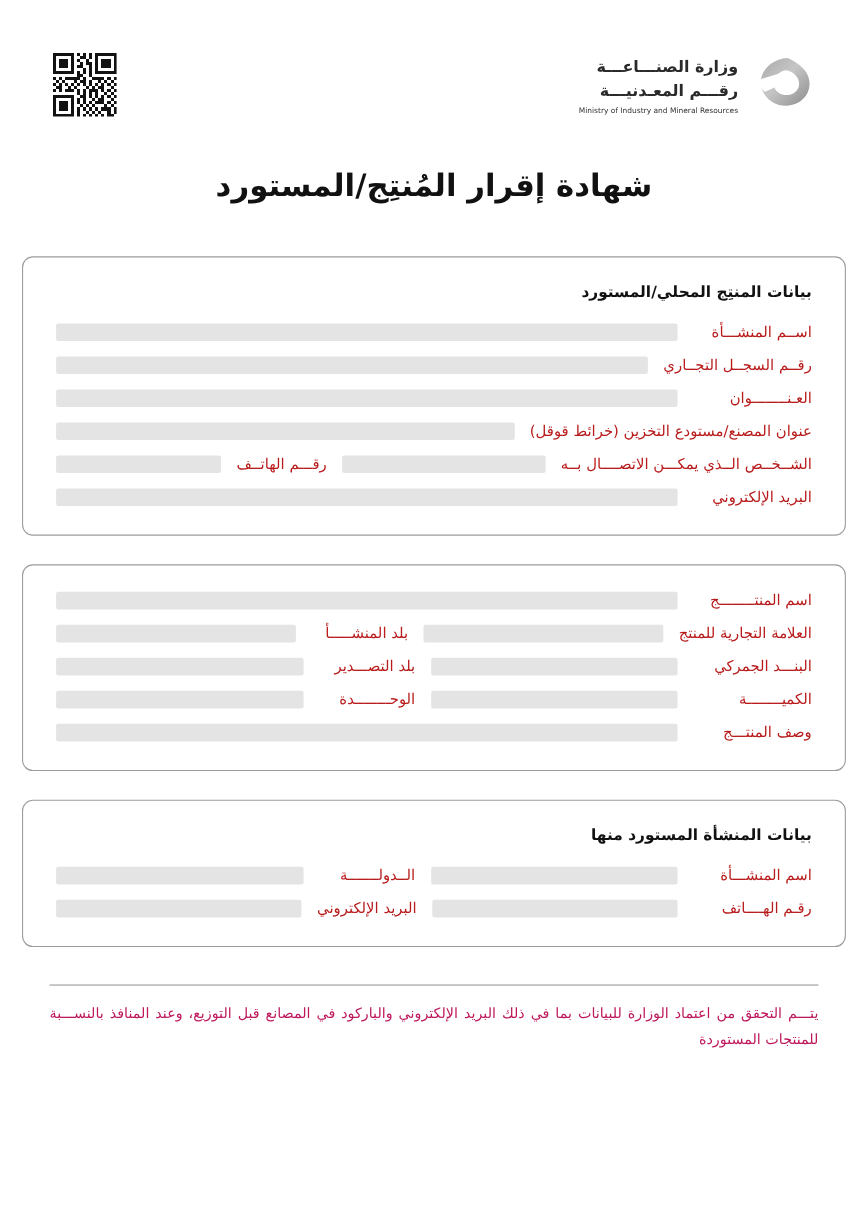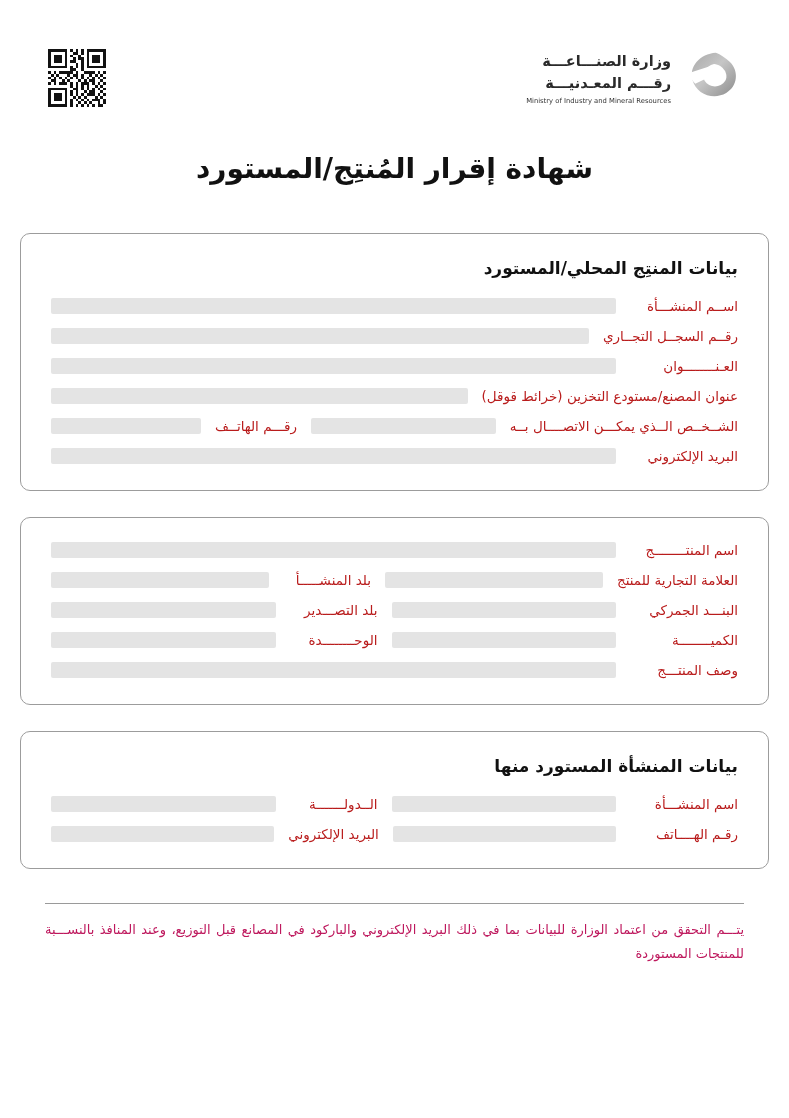--- a/index.html
+++ b/index.html
@@ -9,21 +9,21 @@
     font-family: "DejaVu Sans", sans-serif;
     color: #1a1a1a;
     overflow: hidden;
   }
   .page { width: 789px; height: 1118px; position: relative; }
 
   
   .header {
     display: flex;
     justify-content: space-between;
-    align-items: center;
+    align-items: flex-start;
     padding: 48px 42px 0 48px;
   }
   .qr svg { display: block; }
   .logo-block {
     display: flex;
     align-items: center;
     gap: 10px;
     direction: ltr;
   }
   .logo-text { text-align: right; direction: rtl; }
@@ -59,21 +59,21 @@
   .box {
     direction: rtl;
     margin: 0 20px 26px;
     border: 1px solid #9c9c9c;
     border-radius: 10px;
     padding: 24px 30px 12px;
     background: #fff;
   }
   .box:first-of-type { margin-top: 48px; }
   .box h2 {
-    font-size: 17px;
+    font-size: 14px;
     font-weight: bold;
     color: #111;
     margin-bottom: 20px;
     text-align: right;
   }
   .row {
     display: flex;
     align-items: center;
     gap: 14px;
     margin-bottom: 14px;

